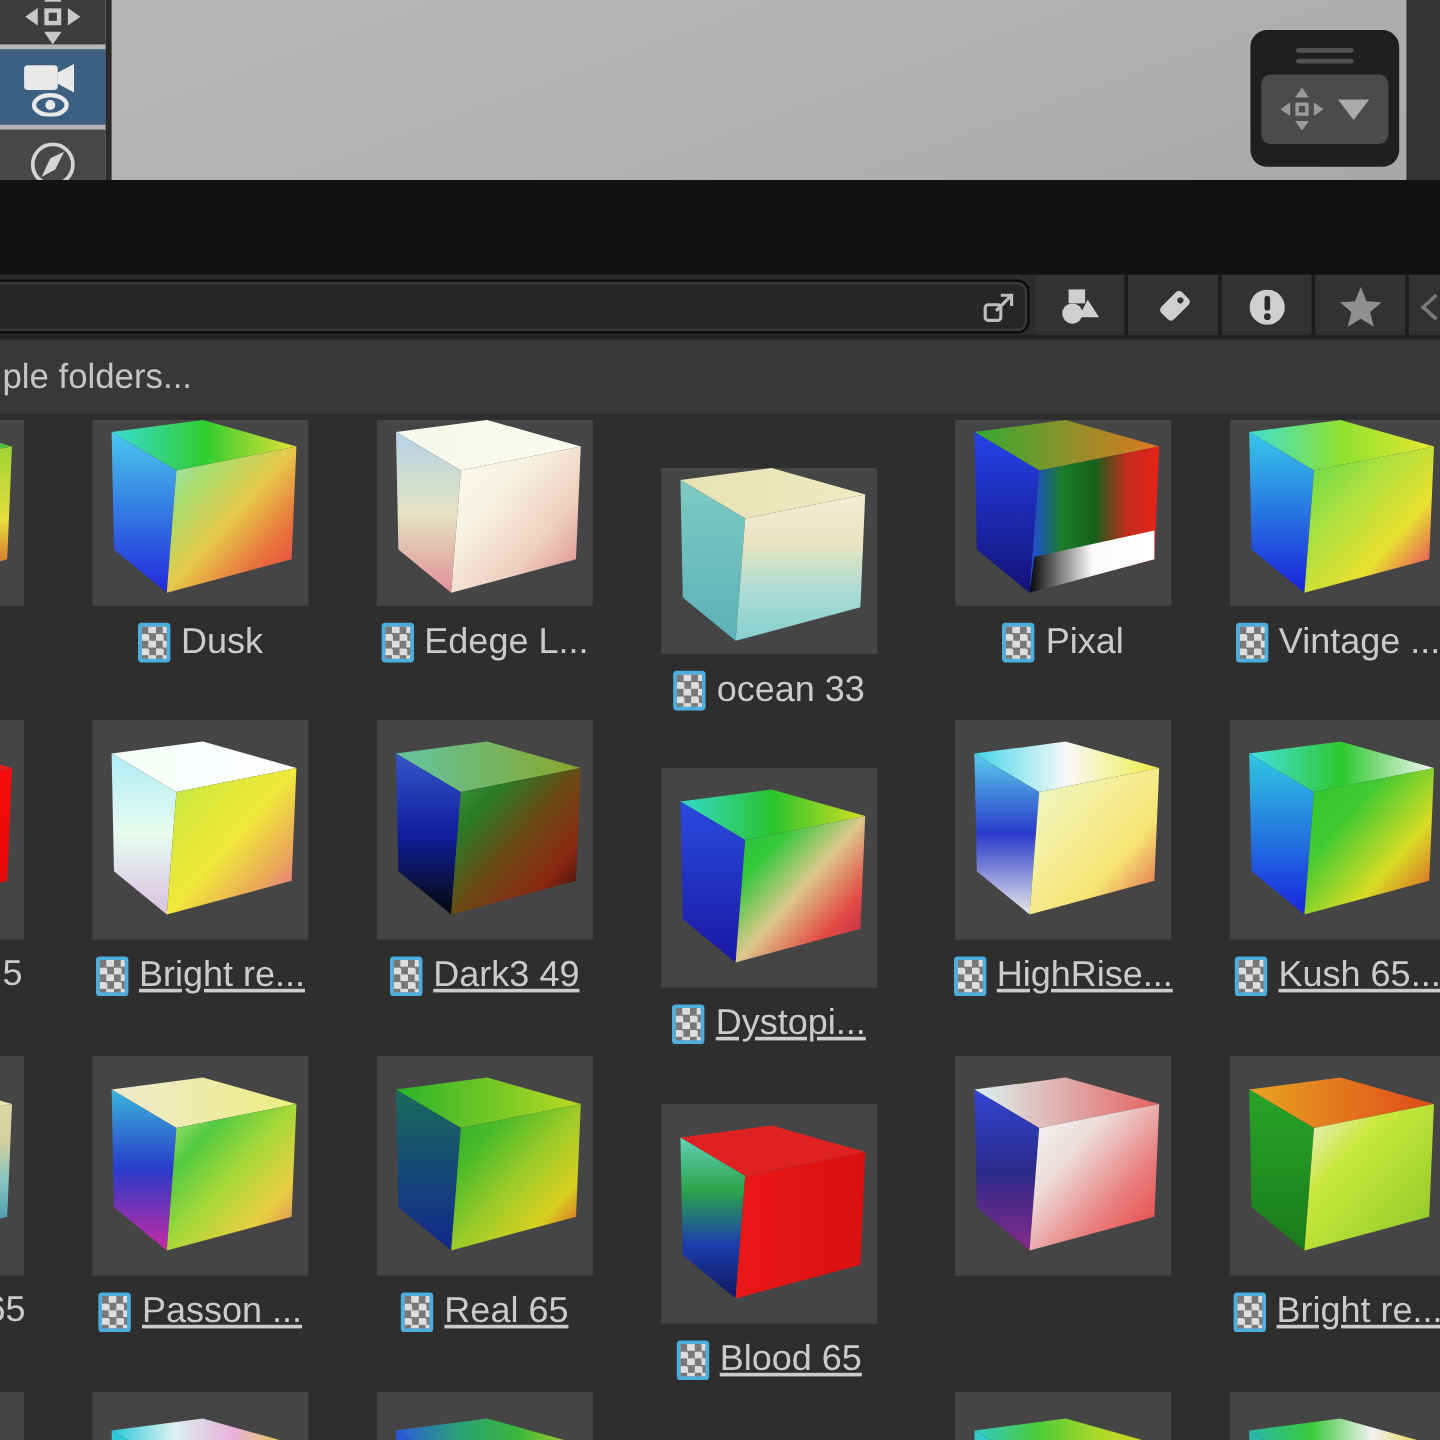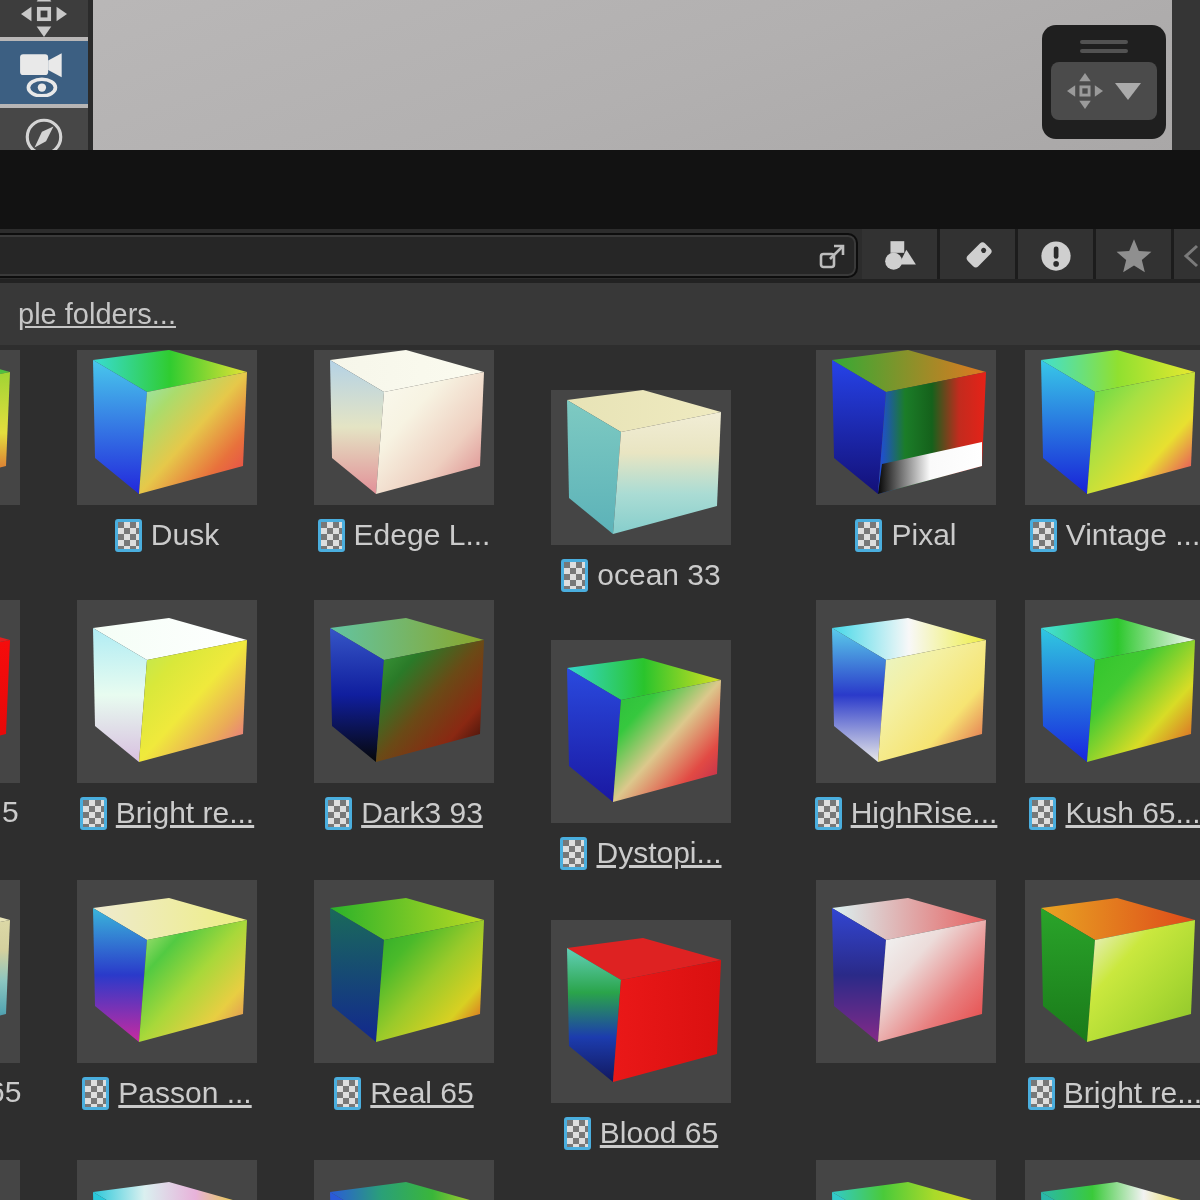--- a/index.html
+++ b/index.html
@@ -44,27 +44,27 @@
   .jump-icon { position:absolute; right:9px; top:7px; }
   .filter-buttons { position:absolute; left:862px; top:0; height:54px; display:flex; gap:3px;
                     background:#1c1c1c; }
   .fbtn { width:75px; height:54px; background:#323232; display:flex; align-items:center; justify-content:center;
           overflow:hidden; }
   .fbtn.partial { width:30px; justify-content:flex-start; padding-left:7px; }
 
   
   .results-bar { position:absolute; left:0; top:279px; width:1200px; height:66px; background:#383838;
                  border-top:4px solid #222222; display:flex; align-items:center; }
-  .results-text { margin-left:18px; font-size:29px; color:#c6c6c6;text-decoration:underline; }
+  .results-text { margin-left:2px; font-size:29px; color:#c6c6c6; }
 
   
   .grid { position:absolute; left:0; top:345px; width:1200px; height:855px; background:#2e2e2e; overflow:hidden; }
   .item { position:absolute; width:180px; }
   .col0 { left:-160px; } .col1 { left:77px; } .col2 { left:314px; }
-  .col3 { left:551px;margin-top:40px; } .col4 { left:816px;text-align:center; } .col5 { left:1025px; }
+  .col3 { left:551px;margin-top:40px; } .col4 { left:796px;text-align:center; } .col5 { left:1025px; }
   .row0 { top:5px; } .row1 { top:255px; } .row2 { top:535px; } .row3 { top:815px; }
   .tile { width:180px; background:#454545; overflow:hidden; }
   .row0 .tile { height:155px; } .row1 .tile, .row2 .tile { height:183px; } .row3 .tile { height:40px; }
   .row0 .cube { margin-top:-4px; } .row1 .cube, .row2 .cube { margin-top:14px; } .row3 .cube { margin-top:18px; }
   .label { position:absolute; left:-20px; width:220px; height:44px; display:flex; align-items:center;
            justify-content:center; gap:9px; font-size:30px; color:#cbcbcb; white-space:nowrap; }
   .row0 .label { top:163px; } .row1 .label, .row2 .label { top:191px;text-decoration:underline; }
   .tex-icon { flex:none; width:27px; height:33px; border:3px solid #4aaede; border-radius:3px;
               background-color:#909090;
               background-image:repeating-conic-gradient(#dedede 0% 25%, #787878 0% 50%);
@@ -453,21 +453,21 @@
                 <stop offset="1" stop-color="#1c0808"></stop>
               </linearGradient>
             </defs>
             <polygon points="16,14 92,4 170,26 70,46" fill="url(#g8top)"></polygon>
             <polygon points="16,14 70,46 62,148 18,112" fill="url(#g8left)"></polygon>
             <polygon points="70,46 170,26 166,120 62,148" fill="url(#g8front)"></polygon>
           </svg>
         </div>
     <div class="label">
       <span class="tex-icon"></span>
-      <span class="label-text">Dark3 93</span>
+      <span class="label-text">Dark3 49</span>
     </div>
   </div>
       <div class="item row1 col3">
     <div class="tile">
           <svg viewBox="0 0 180 158" width="180" height="158" class="cube">
             <defs>
               <linearGradient id="g9top" x1="0" y1="0" x2="1" y2="0">
                 <stop offset="0" stop-color="#34d8cc"></stop>
                 <stop offset="0.5" stop-color="#2ac42c"></stop>
                 <stop offset="1" stop-color="#d8e022"></stop>

